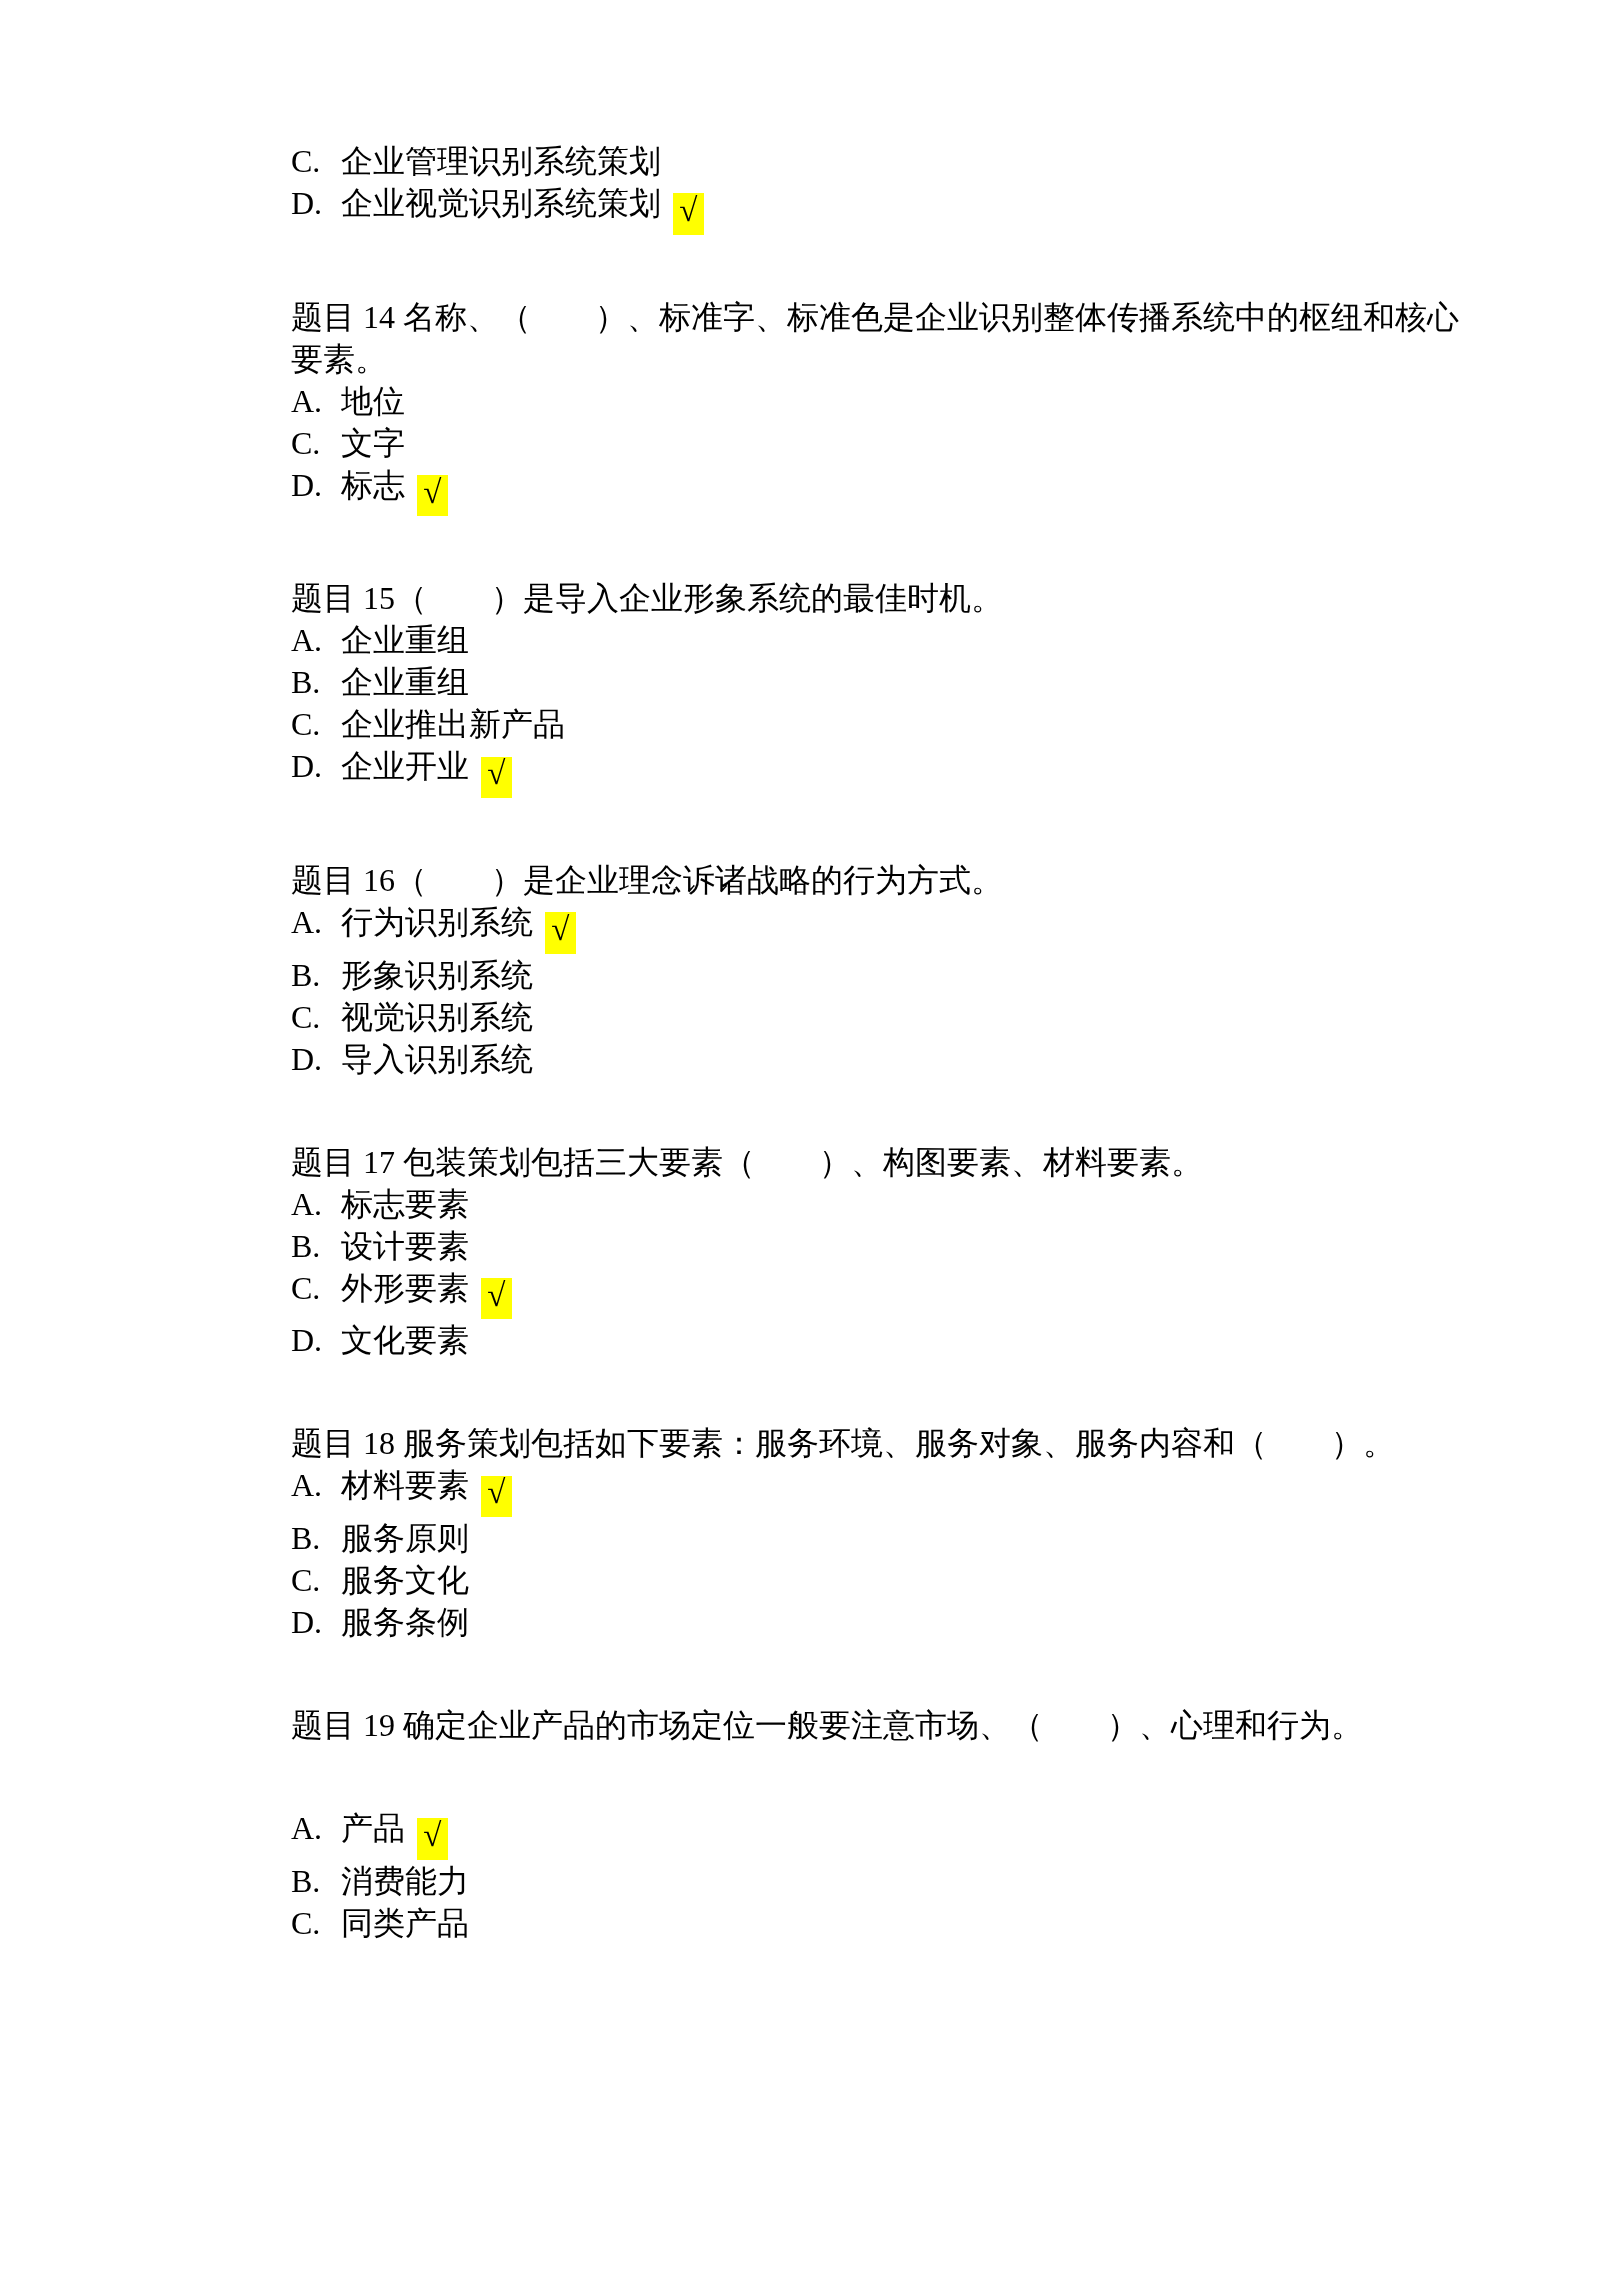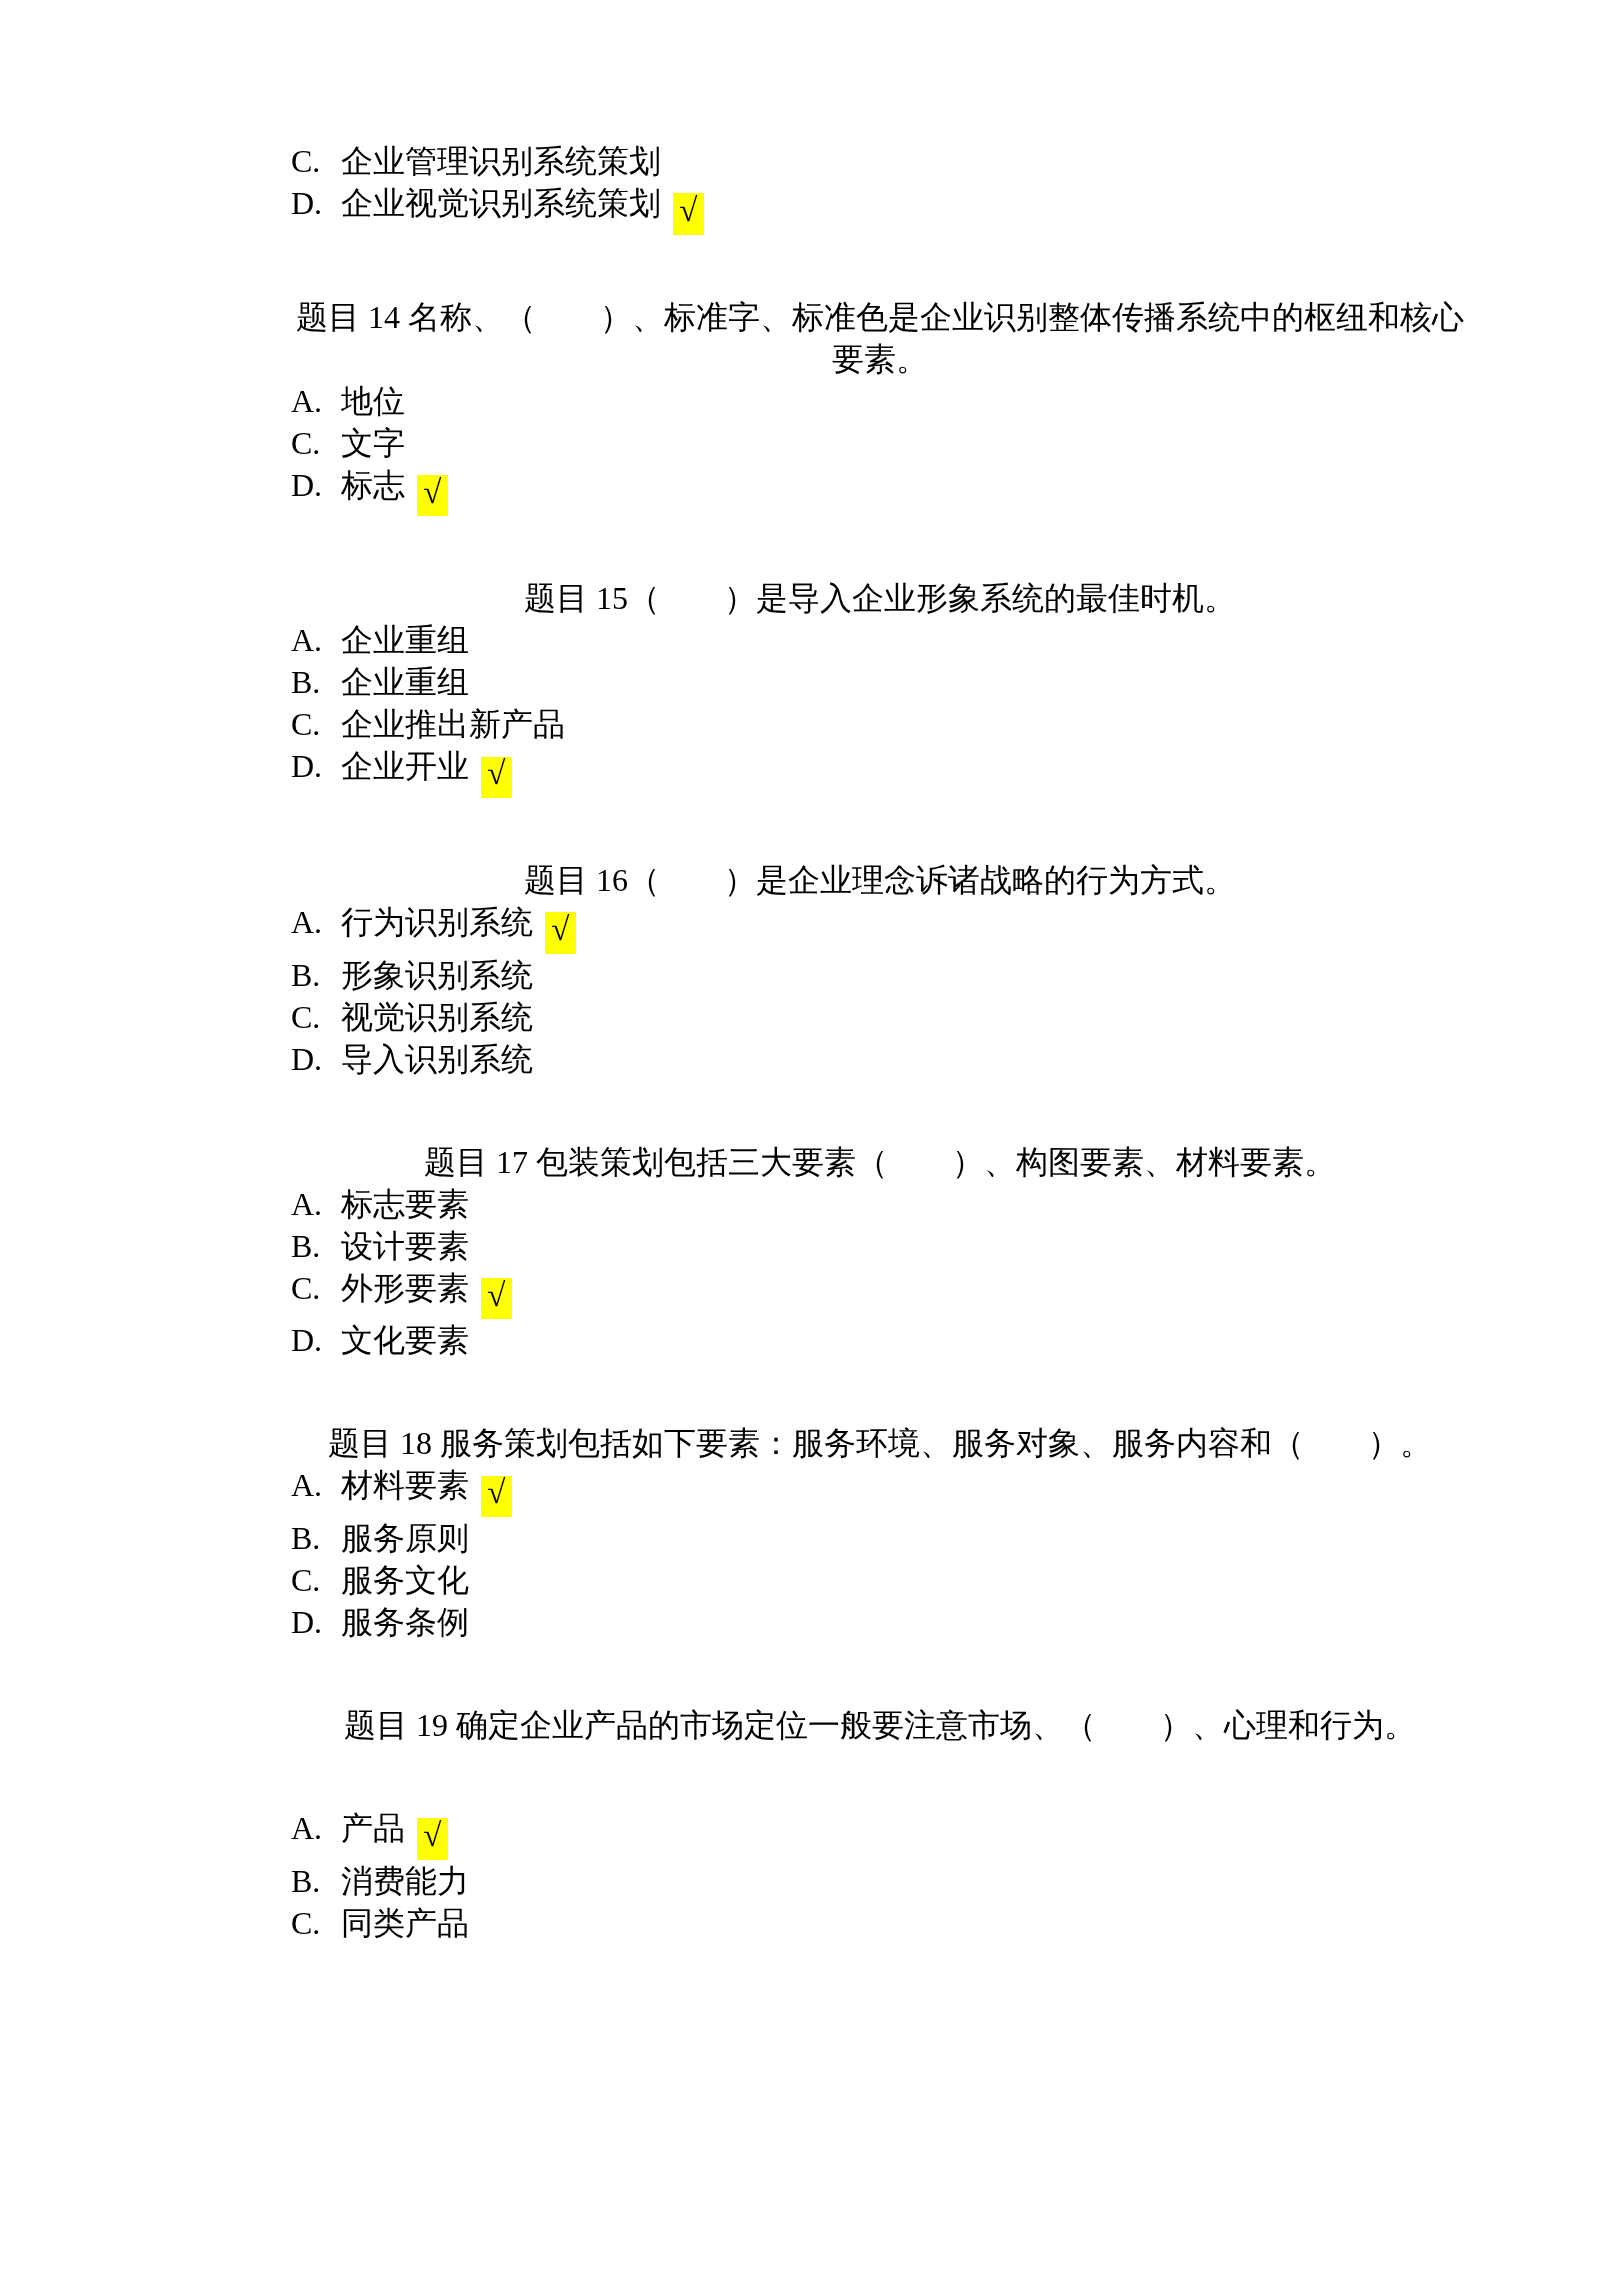--- a/index.html
+++ b/index.html
@@ -19,21 +19,21 @@
     position: absolute;
     left: 243px;
     top: 140px;
     width: 1178px;
     font-size: 32px;
     line-height: 42px;
     margin-left: 48px;
   }
   .question { margin-top: 61px; }
   .question.first { margin-top: 0; }
-  .q-title { white-space: normal; text-align: center; }
+  .q-title { white-space: normal; }
   .option-row { white-space: nowrap; }
   .opt-letter {
     display: inline-block;
     width: 50px;
   }
   .check {
     display: inline-block;
     background: #ffff00;
     margin-left: 12.2px;
     padding: 1.7px 6.1px 8.7px 6.1px;

